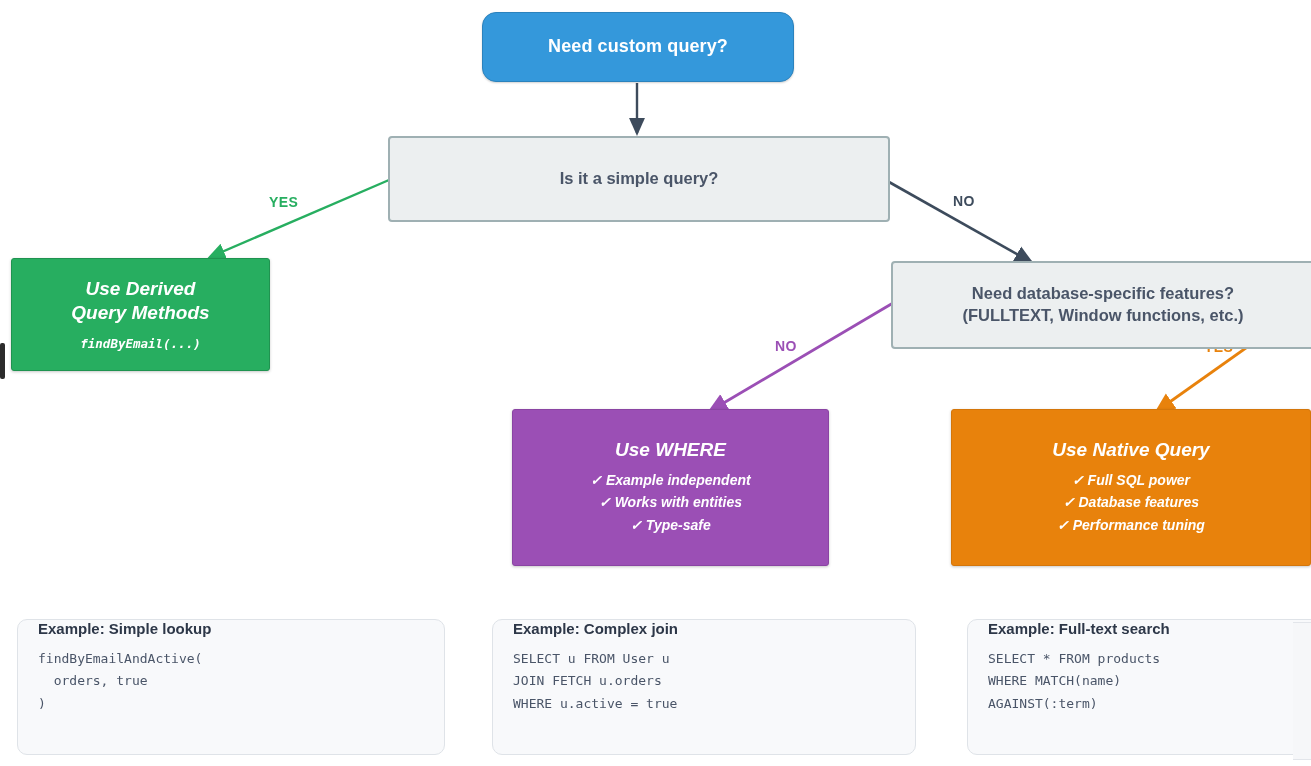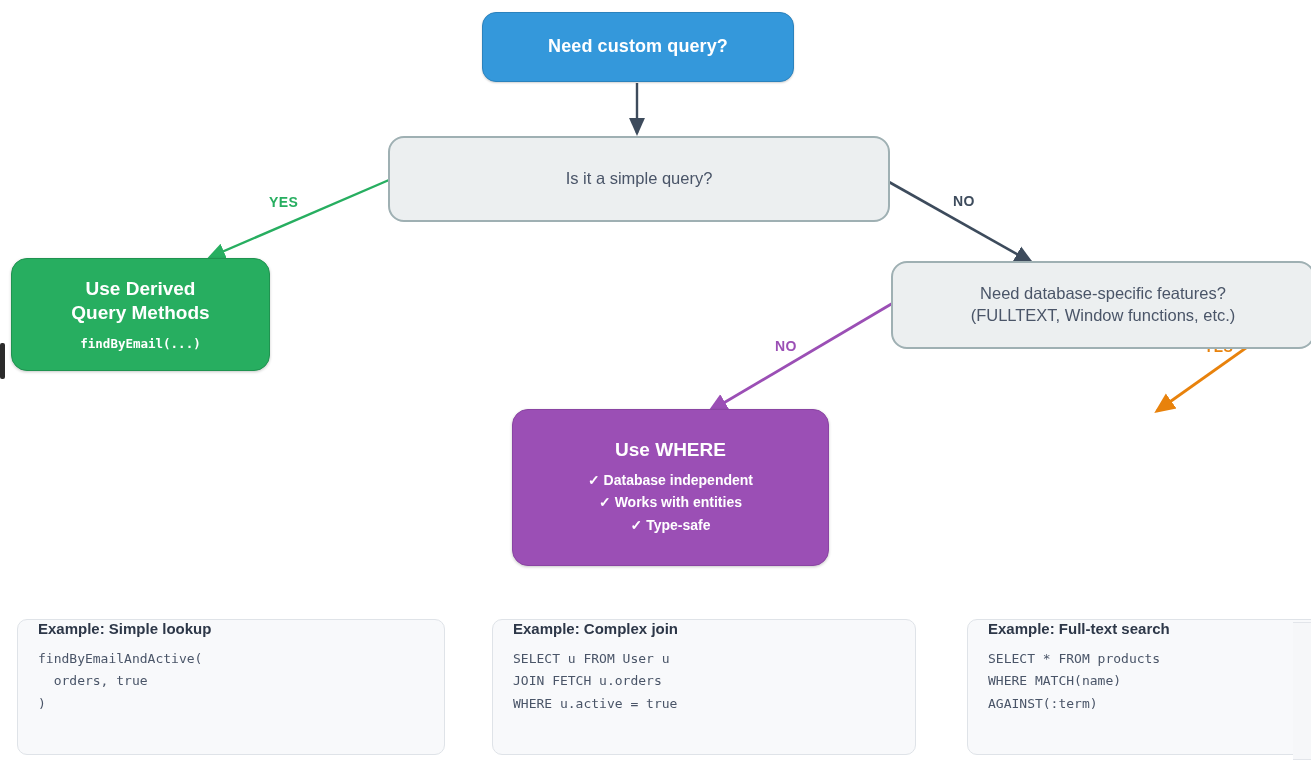--- a/index.html
+++ b/index.html
@@ -50,30 +50,32 @@
     letter-spacing: .1px;
     text-align: center;
   }
 
   
   .node-decision {
     background: #eceff0;
     border: 2px solid #9fb0b3;
     color: #4a5568;
     font-size: 16.5px;
-    border-radius: 16px;
+    border-radius: 4px;
+    font-weight: bold;
   }
   .node-decision .line2 { display: block; }
 
   
   .node-outcome {
     color: #ffffff;
     box-shadow: 0 1px 3px rgba(0,0,0,.22);
-    border-radius: 16px;
+    border-radius: 3px;
     padding: 2px 14px;
+    font-style: italic;
   }
   .node-outcome .title {
     font-weight: bold;
     font-size: 19px;
     line-height: 1.28;
     margin-bottom: 6px;
   }
   .node-outcome .sub {
     font-family: "DejaVu Sans Mono", monospace;
     font-size: 12.5px;
@@ -195,26 +197,34 @@
     <div class="title">
       <span>Use Derived</span><br>
       <span>Query Methods</span>
     </div>
     <div class="sub">findByEmail(...)</div>
   </div>
 
   <div class="node node-outcome node-purple" style="left:512px; top:409px; width:317px; height:157px;">
     <div class="title">Use WHERE</div>
     <div class="bullets">
-      <div>✓ Database independent</div>
+      <div>✓ Example independent</div>
       <div>✓ Works with entities</div>
       <div>✓ Type-safe</div>
     </div>
   </div>
 
+  <div class="node node-outcome node-orange" style="left:951px; top:409px; width:360px; height:157px;">
+    <div class="title">Use Native Query</div>
+    <div class="bullets">
+      <div>✓ Full SQL power</div>
+      <div>✓ Database features</div>
+      <div>✓ Performance tuning</div>
+    </div>
+  </div>
 
   <div class="card" style="left:17px; top:619px; width:428px; height:136px;">
     <div class="card-title">Example: Simple lookup</div>
     <div class="card-code">findByEmailAndActive(
   orders, true
 )</div>
   </div>
 
   <div class="card" style="left:492px; top:619px; width:424px; height:136px;">
     <div class="card-title">Example: Complex join</div>

